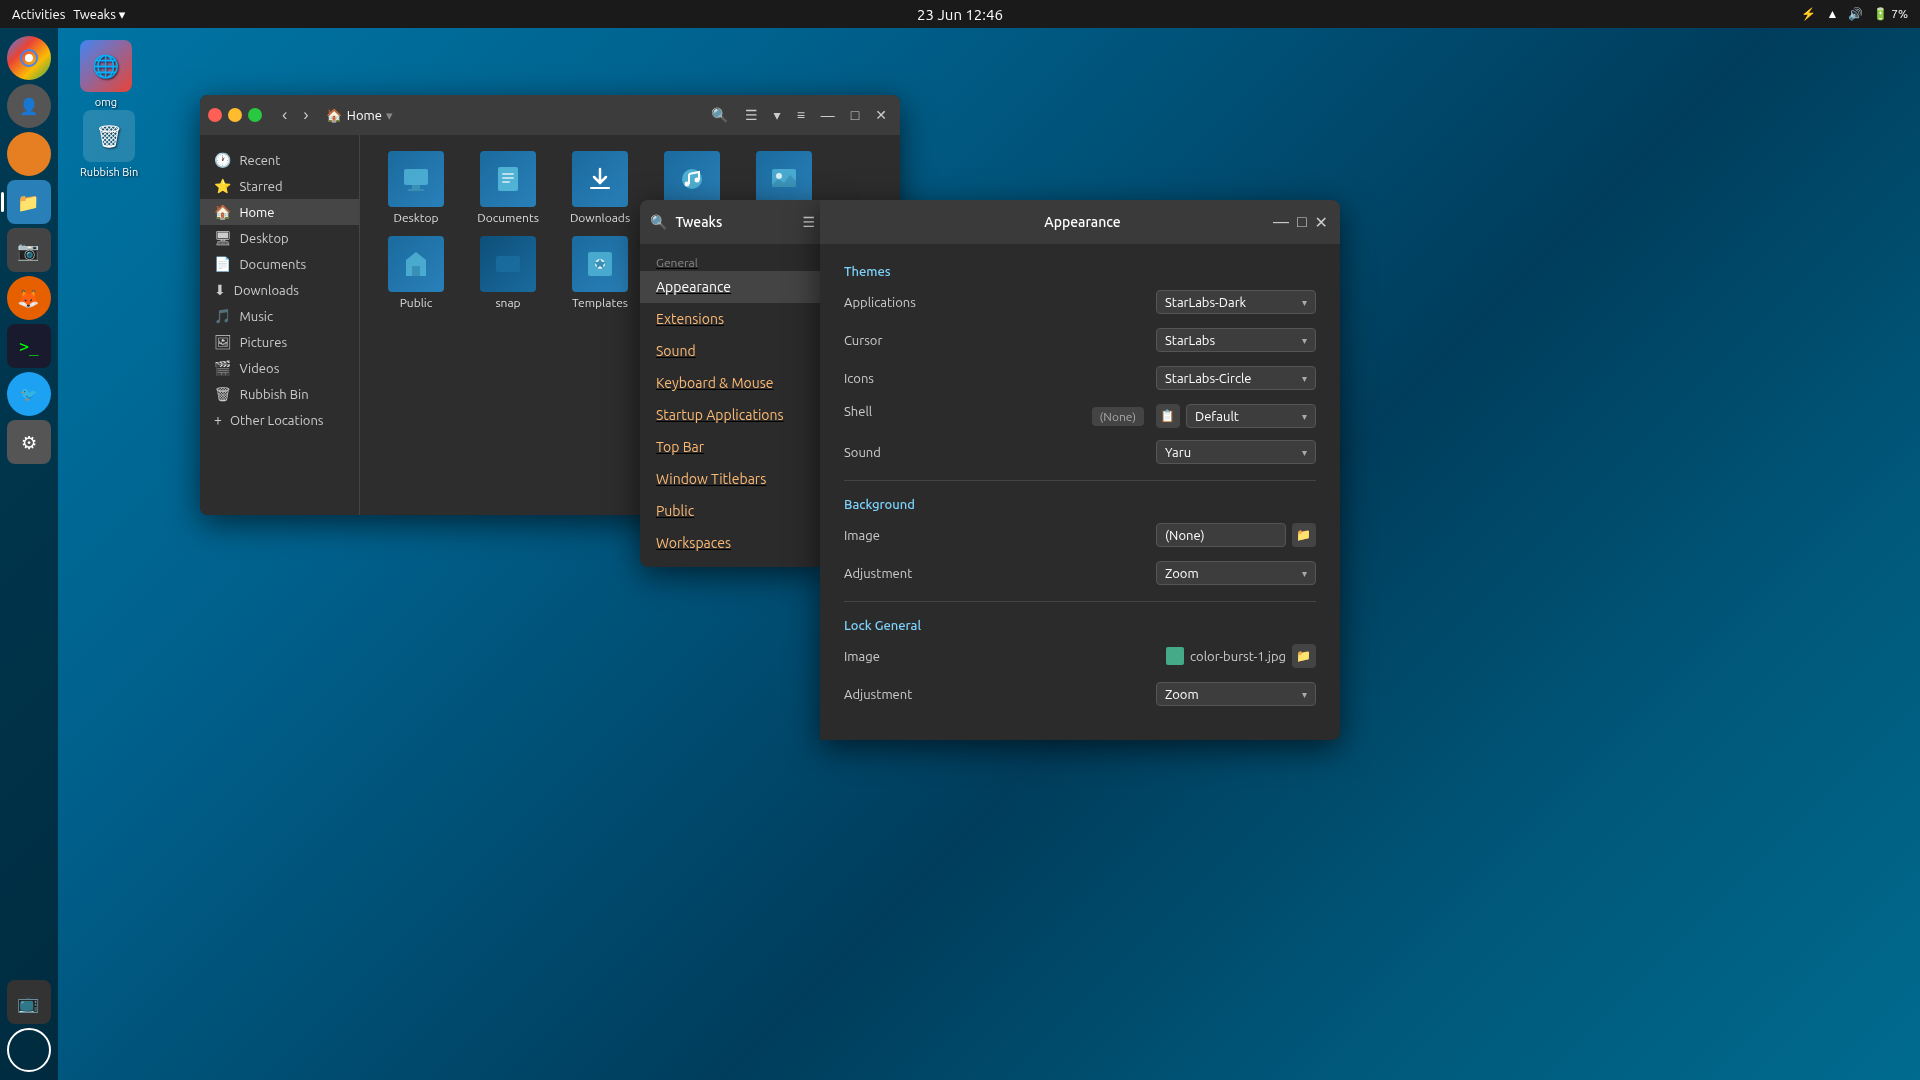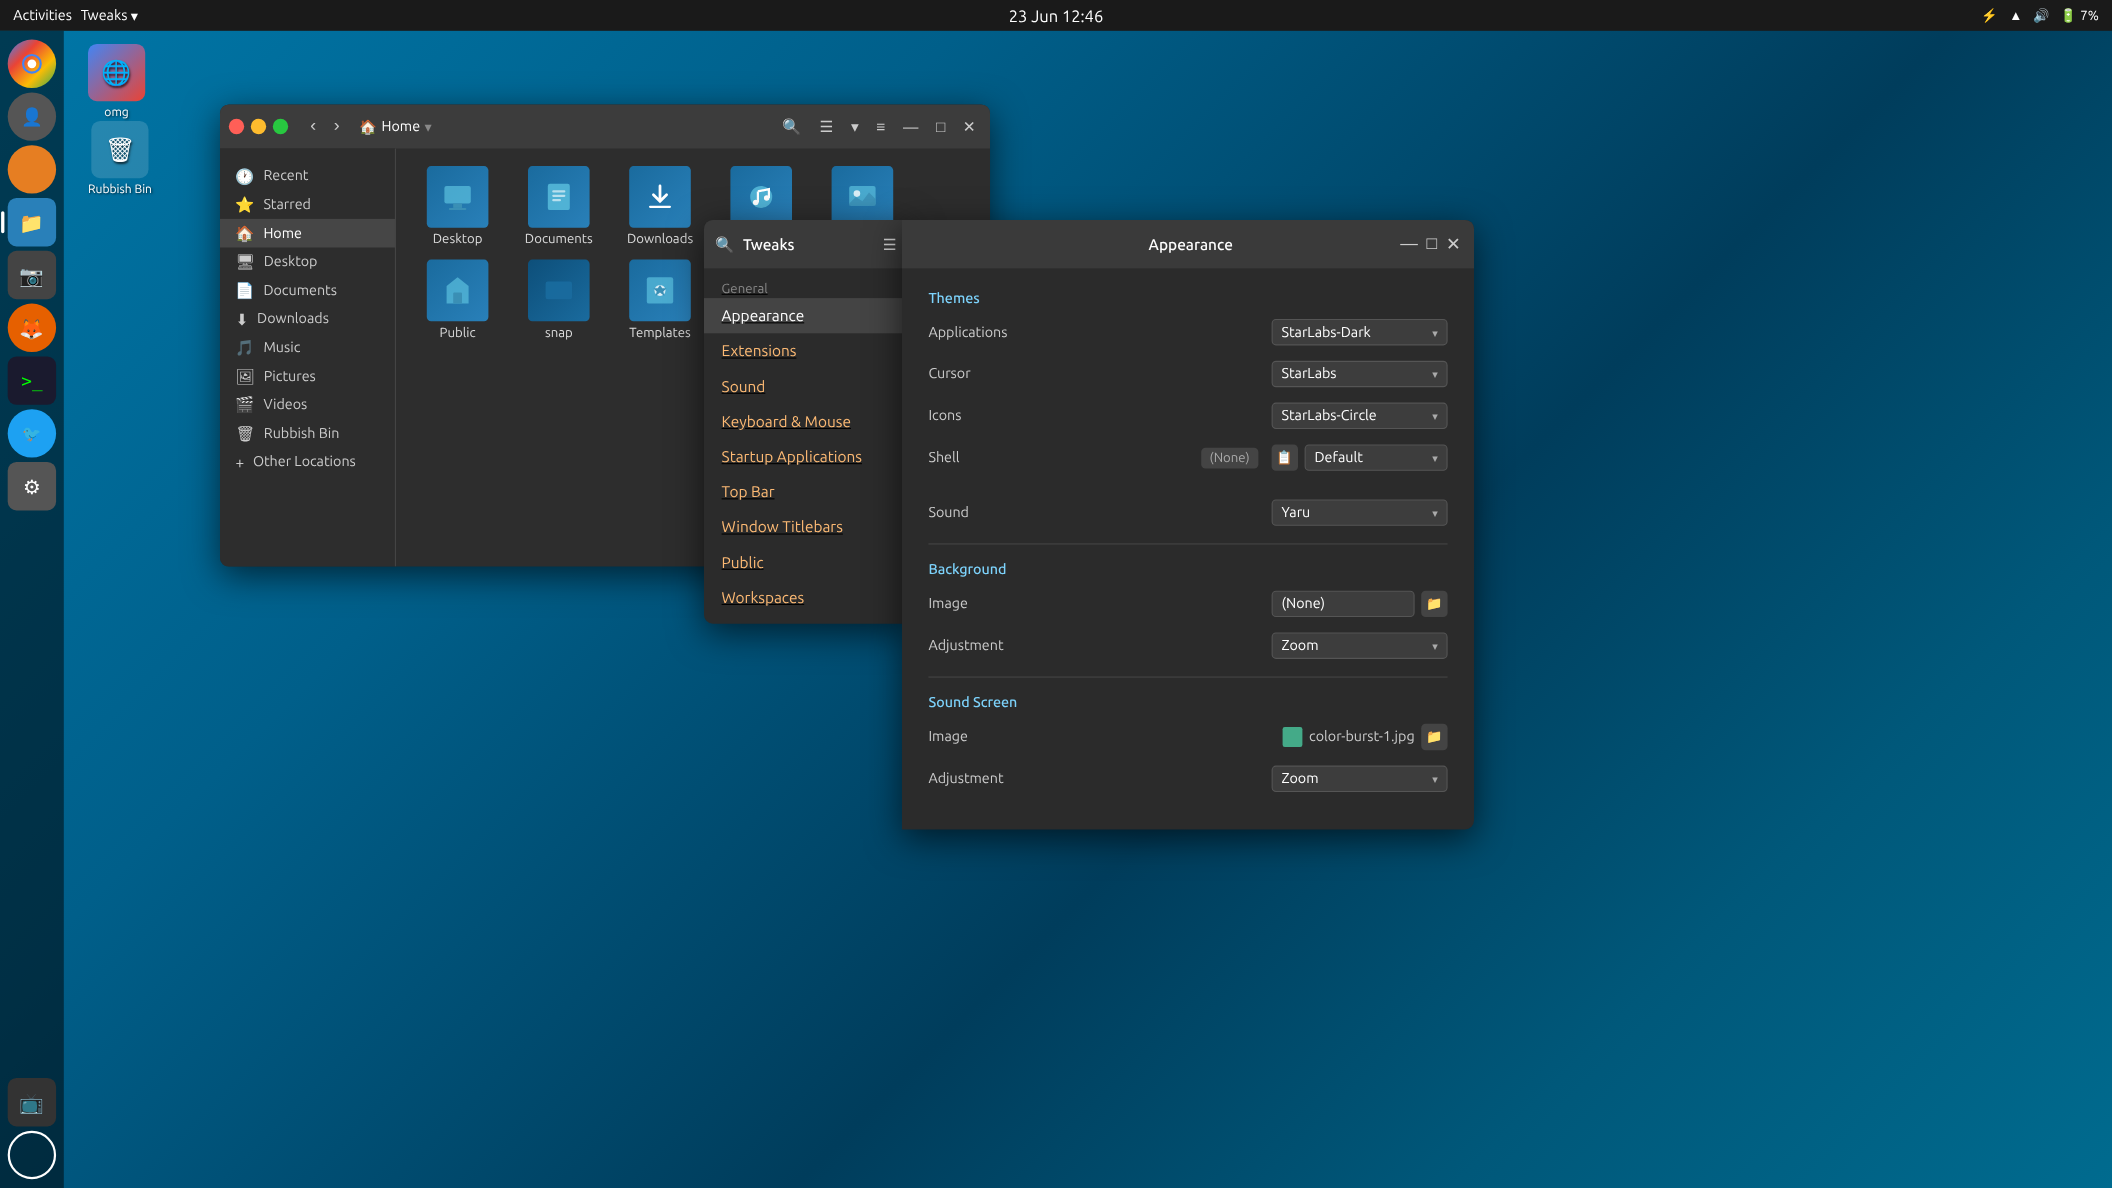--- a/index.html
+++ b/index.html
@@ -214,21 +214,21 @@
       display: flex; align-items: center; margin-bottom: 14px;
     }
     .appearance-label { font-size: 13px; color: #ccc; width: 100px; }
     .appearance-control { margin-left: auto; display: flex; align-items: center; gap: 6px; }
     .dropdown-select {
       background: #3d3d3d; border: 1px solid #555; color: #fff;
       padding: 4px 8px; font-size: 13px; border-radius: 4px; min-width: 160px;
       display: flex; align-items: center; justify-content: space-between; cursor: pointer;
     }
     .dropdown-select .arrow { color: #aaa; font-size: 10px; margin-left: 8px; }
-    .shell-row { display: flex; align-items: center; margin-bottom: 26px; }
+    .shell-row { display: flex; align-items: flex-start; margin-bottom: 12px; }
     .shell-none-badge {
       background: #444; color: #aaa; font-size: 12px; padding: 3px 8px; border-radius: 4px; margin-right: 6px;
     }
     .shell-icon-btn {
       background: #444; border: none; color: #ccc; width: 24px; height: 24px; border-radius: 4px;
       cursor: pointer; display: flex; align-items: center; justify-content: center; font-size: 12px;
     }
     .divider { height: 1px; background: #444; margin: 16px 0; }
     .file-display {
       display: flex; align-items: center; gap: 6px; color: #ccc; font-size: 13px;
@@ -595,21 +595,21 @@
       <div class="appearance-control">
         <div class="dropdown-select">
           <span>Zoom</span>
           <span class="arrow">▾</span>
         </div>
       </div>
     </div>
 
     <div class="divider"></div>
 
-    <div class="section-title">Sound Screen</div>
+    <div class="section-title">Lock General</div>
 
     <div class="appearance-row">
       <span class="appearance-label">Image</span>
       <div class="appearance-control">
         <div class="file-display">
           <div class="file-thumb"></div>
           <span>color-burst-1.jpg</span>
         </div>
         <button class="shell-icon-btn">📁</button>
       </div>

